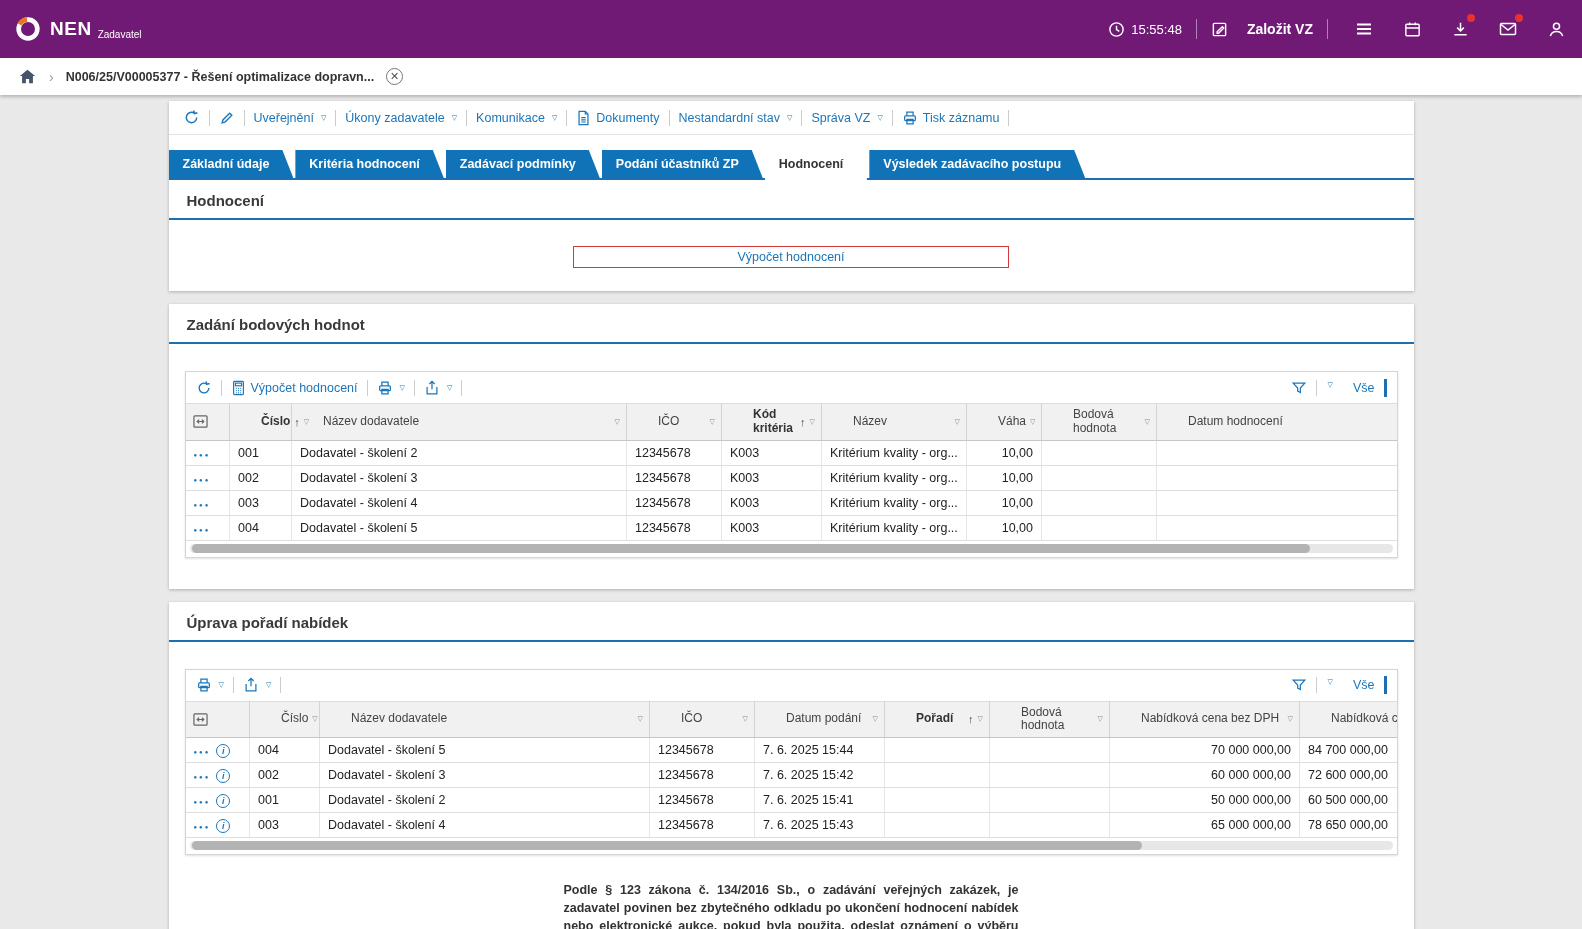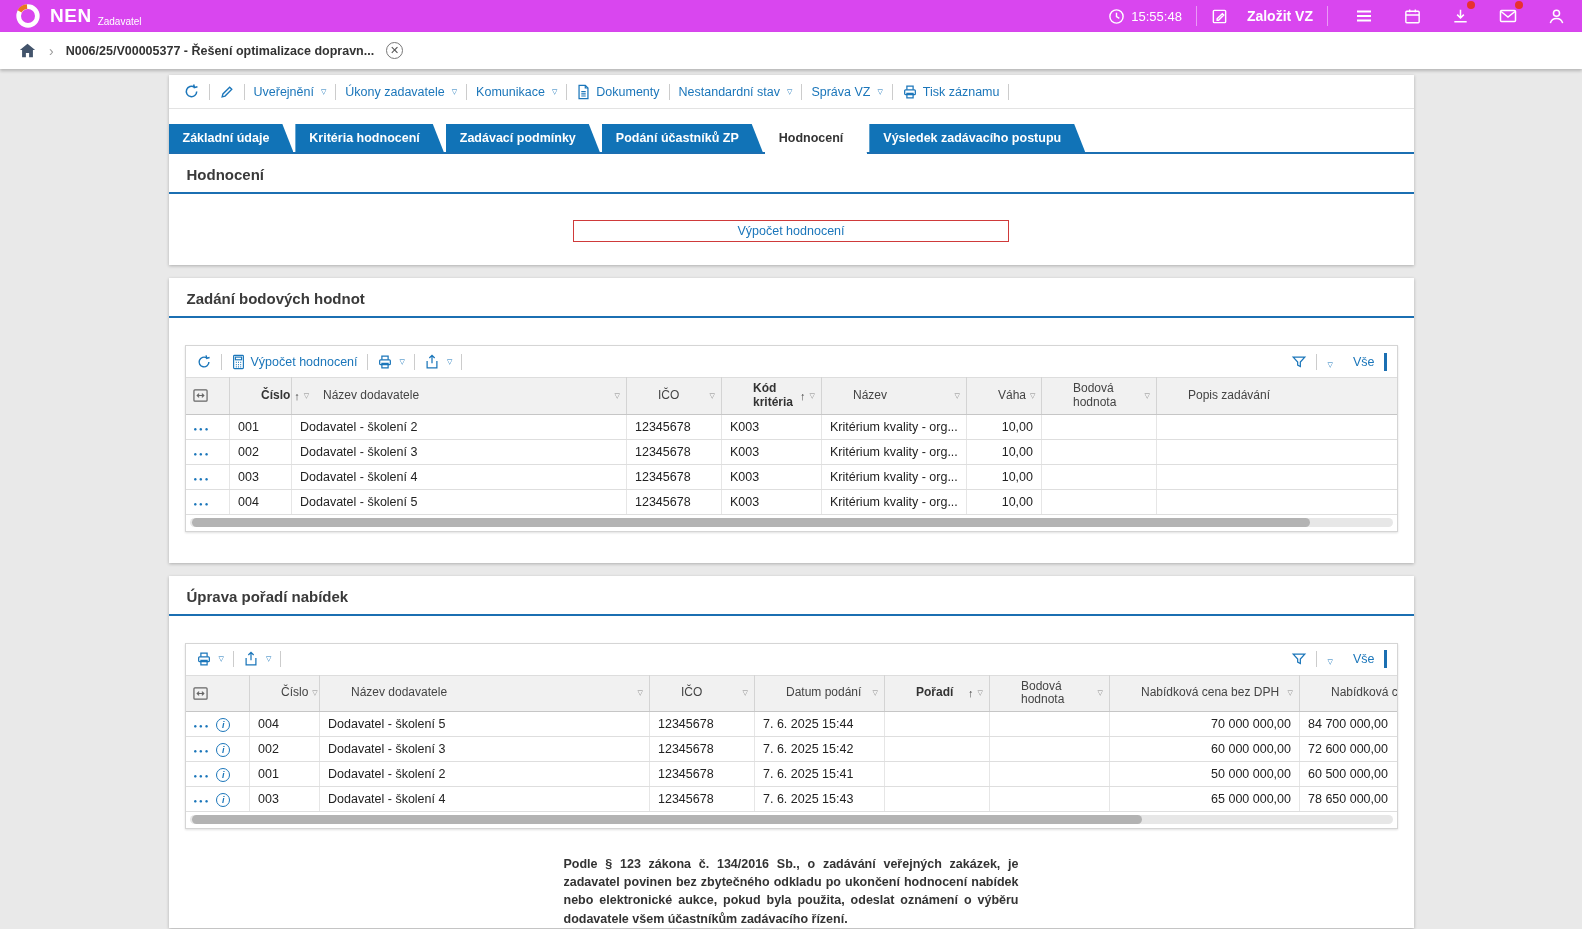--- a/index.html
+++ b/index.html
@@ -7,21 +7,21 @@
   body {
     width:1582px; height:929px; overflow:hidden;
     background:#e9e9e9;
     font-family:"Liberation Sans","DejaVu Sans",sans-serif;
     font-size:12.5px; color:#333;
   }
   svg { display:block; }
 
   
   .topbar {
-    height:32px; background:#d946ef; color:#fff;
+    height:58px; background:#701a75; color:#fff;
     display:flex; align-items:center; padding:0 14px; position:relative;
   }
   .brand-wrap { display:flex; align-items:center; gap:8px; }
   .brand-name { font-size:19px; font-weight:bold; letter-spacing:.5px; }
   .brand-sub { font-size:10px; margin-top:10px; margin-left:-2px; }
   .env-title {
     position:absolute; left:0; right:0; text-align:center;
     font-size:17px; font-weight:bold; letter-spacing:.5px; pointer-events:none;
   }
   .top-right { margin-left:auto; display:flex; align-items:center; gap:14px; z-index:1; }
@@ -74,21 +74,21 @@
     color:#1b76ba; font-size:12.5px; font-family:inherit; cursor:pointer;
   }
 
   
   .grid-block {
     margin:27px 16px 0; border:1px solid #d5d5d5; box-shadow:0 1px 2px rgba(0,0,0,.12);
     overflow:hidden;
   }
   .grid-toolbar { display:flex; align-items:center; gap:9px; padding:6px 10px; min-height:31px; }
   .gt-right { margin-left:auto; display:flex; align-items:center; gap:9px; }
-  .vse { display:flex; align-items:flex-end; gap:20px; color:#1b76ba; cursor:pointer; }
+  .vse { display:flex; align-items:flex-start; gap:20px; color:#1b76ba; cursor:pointer; }
   .bluebar { width:3px; height:18px; background:#1b6fb2; }
 
   .tbl-clip { overflow:hidden; width:100%; }
   table { border-collapse:collapse; table-layout:fixed; }
   th {
     background:#f1f1f1; font-weight:normal; font-size:12px; color:#444; text-align:left;
     border-right:1px solid #d4d4d4; border-bottom:1px solid #c6c6c6; border-top:1px solid #ddd;
     padding:4px 6px; height:36px; vertical-align:middle; cursor:pointer;
   }
   td {
@@ -413,21 +413,21 @@
                   </span>
                 </th>
               <th>
                   <span class="hcell">
                     <span class="hlabel">Bodová hodnota</span>
                     <span class="fcaret">▽</span>
                   </span>
                 </th>
               <th>
                   <span class="hcell">
-                    <span class="hlabel">Popis zadávání</span>
+                    <span class="hlabel">Datum hodnocení</span>
                   </span>
                 </th>
             </tr>
           </thead>
           <tbody>
             <tr>
               <td><span class="dots">●●●</span></td>
               <td>001</td>
               <td>Dodavatel - školení 2</td>
               <td>12345678</td>

